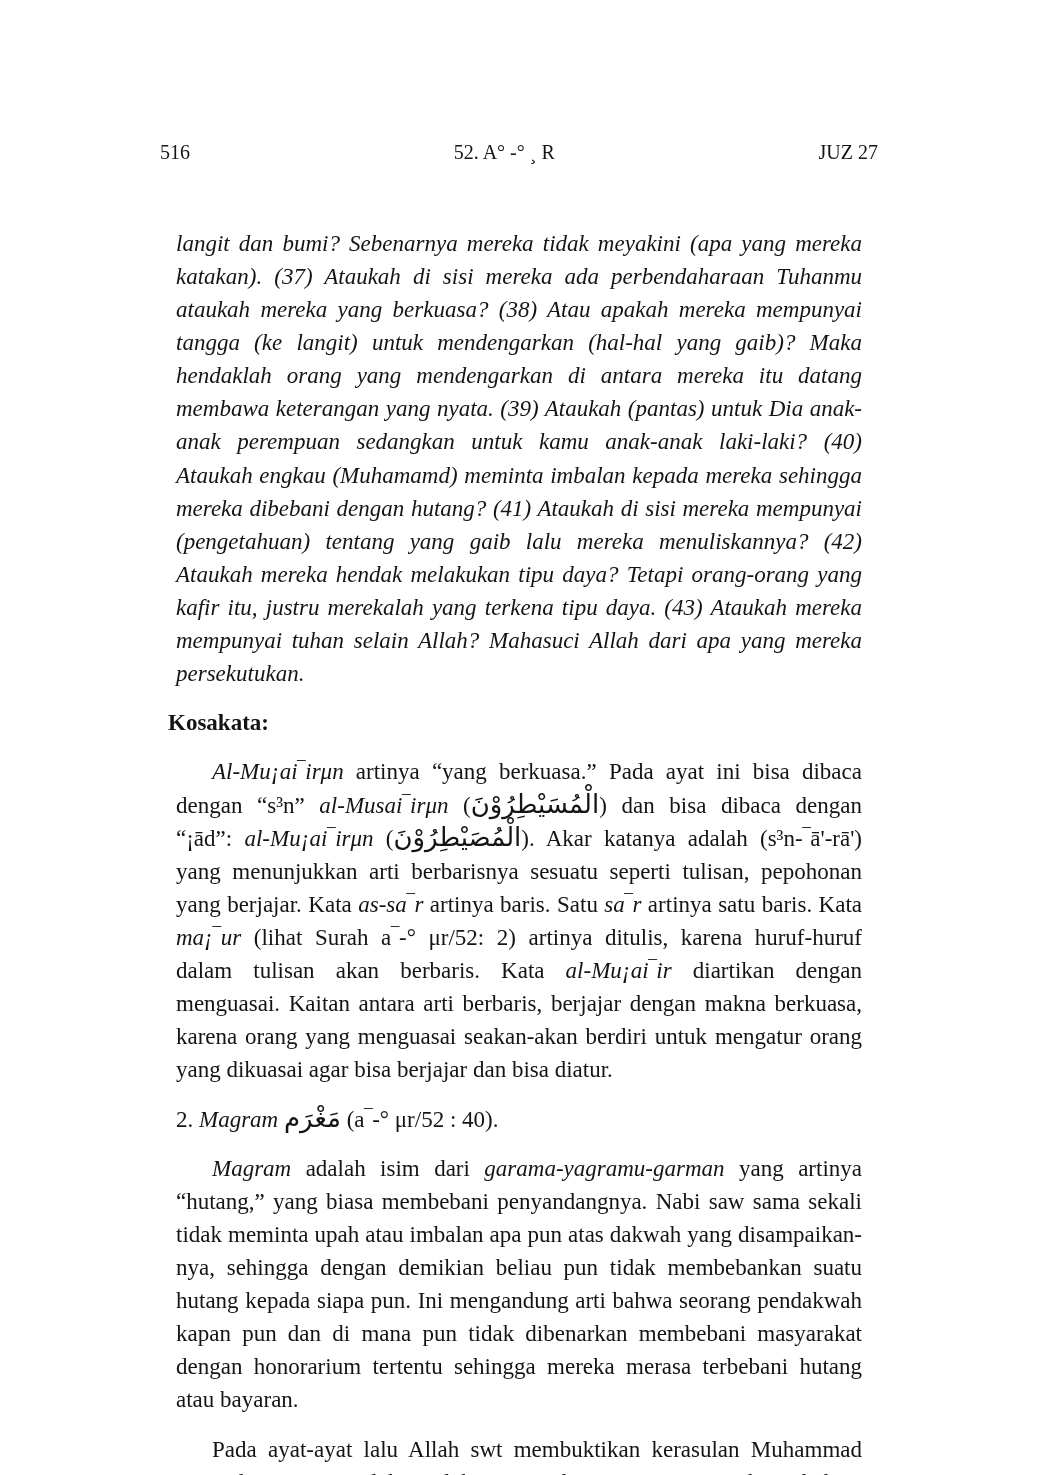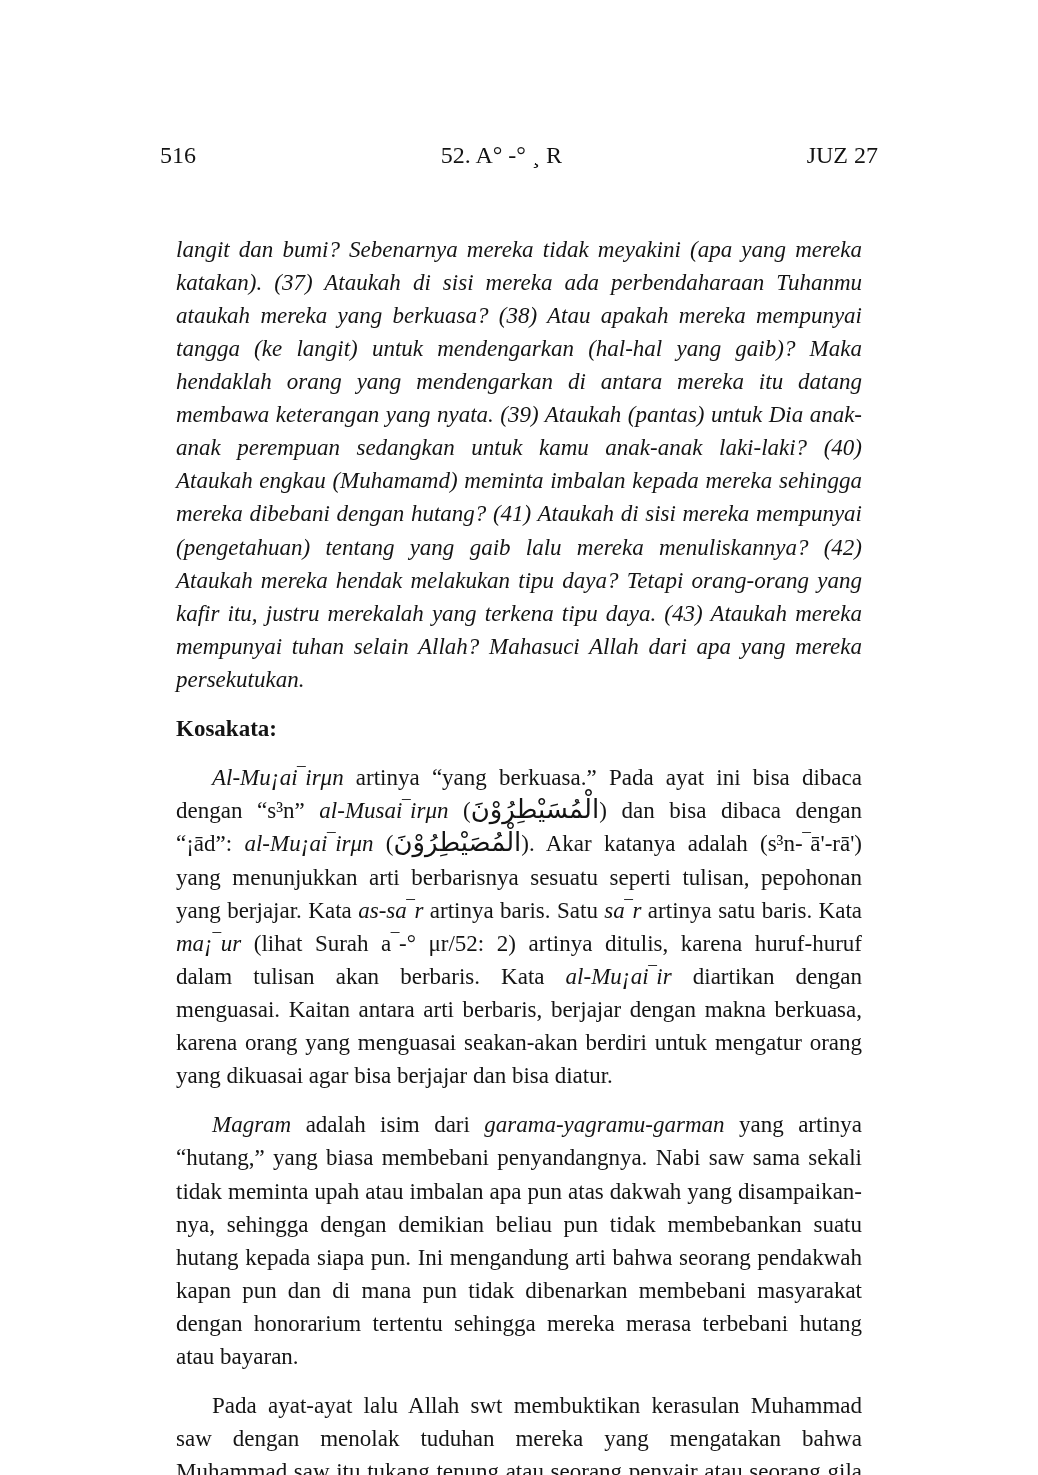--- a/index.html
+++ b/index.html
@@ -17,37 +17,37 @@
     padding: 138px 160px 0 160px;
     font-family: "Liberation Serif", serif;
     font-size: 23px;
     line-height: 1.44;
     overflow: hidden;
   }
   .page-header {
     display: flex;
     justify-content: space-between;
     align-items: baseline;
-    font-size: 24px;
+    font-size: 20px;
     margin-bottom: 60px;
   }
   .page-header .center { text-align: left; }
   .page-header .right  { text-align: right; }
   p.block {
     margin: 16px;
     text-align: justify;
   }
   p.verse {
     font-style: italic;
   }
   p.indent { text-indent: 36px; }
   h2.section-heading {
     font-size: 23px;
     font-weight: bold;
-    margin: 16px;
+    margin: 8px;
     text-align: left;
   }
   .mt-kosakata   { margin-top: 32px; margin-bottom: 6px; }
   .mt-item       { margin-top: 8px;  margin-bottom: 8px; text-align: left; }
   .mt-item2      { margin-top: 18px; margin-bottom: 12px; text-align: left; }
   .mt-munasabah  { margin-top: 36px; margin-bottom: 2px; }
   
   .s-n  { font-style: normal; }
   .s-i  { font-style: italic; }
   .s-ar {
@@ -70,19 +70,20 @@
     <span class="right">JUZ 27</span>
   </header>
 
   <p class="block verse"><span class="s-i">langit dan bumi? Sebenarnya mereka tidak meyakini (apa yang mereka katakan). (37) Ataukah di sisi mereka ada perbendaharaan Tuhanmu ataukah mereka yang berkuasa? (38) Atau apakah mereka mempunyai tangga (ke langit) untuk mendengarkan (hal-hal yang gaib)? Maka hendaklah orang yang mendengarkan di antara mereka itu datang membawa keterangan yang nyata. (39) Ataukah (pantas) untuk Dia anak-anak perempuan sedangkan untuk kamu anak-anak laki-laki? (40) Ataukah engkau (Muhamamd) meminta imbalan kepada mereka sehingga mereka dibebani dengan hutang? (41) Ataukah di sisi mereka mempunyai (pengetahuan) tentang yang gaib lalu mereka menuliskannya? (42) Ataukah mereka hendak melakukan tipu daya? Tetapi orang-orang yang kafir itu, justru merekalah yang terkena tipu daya. (43) Ataukah mereka mempunyai tuhan selain Allah? Mahasuci Allah dari apa yang mereka persekutukan.</span></p>
 
   <h2 class="section-heading mt-kosakata">Kosakata:</h2>
 
 
   <p class="block indent"><span class="s-i">Al-Mu¡ai‾irμn</span><span class="s-n"> artinya “yang berkuasa.” Pada ayat ini bisa dibaca dengan “s³n” </span><span class="s-i">al-Musai‾irμn</span><span class="s-n"> (</span><span class="s-ar">الْمُسَيْطِرُوْنَ</span><span class="s-n">) dan bisa dibaca dengan “¡ād”: </span><span class="s-i">al-Mu¡ai‾irμn</span><span class="s-n"> (</span><span class="s-ar">الْمُصَيْطِرُوْنَ</span><span class="s-n">). Akar katanya adalah (s³n-‾ā'-rā') yang menunjukkan arti berbarisnya sesuatu seperti tulisan, pepohonan yang berjajar. Kata </span><span class="s-i">as-sa‾r</span><span class="s-n"> artinya baris. Satu </span><span class="s-i">sa‾r</span><span class="s-n"> artinya satu baris. Kata </span><span class="s-i">ma¡‾ur</span><span class="s-n"> (lihat Surah a‾-° μr/52: 2) artinya ditulis, karena huruf-huruf dalam tulisan akan berbaris. Kata </span><span class="s-i">al-Mu¡ai‾ir</span><span class="s-n"> diartikan dengan menguasai. Kaitan antara arti berbaris, berjajar dengan makna berkuasa, karena orang yang menguasai seakan-akan berdiri untuk mengatur orang yang dikuasai agar bisa berjajar dan bisa diatur.</span></p>
 
+  <p class="block mt-item2"><span class="s-n">2.  </span><span class="s-i">Magram</span><span class="s-n"> </span><span class="s-ar">مَغْرَم</span><span class="s-n"> (a‾-° μr/52 : 40).</span></p>
 
   <p class="block indent"><span class="s-i">Magram</span><span class="s-n"> adalah isim dari </span><span class="s-i">garama-yagramu-garman</span><span class="s-n"> yang artinya “hutang,” yang biasa membebani penyandangnya. Nabi saw sama sekali tidak meminta upah atau imbalan apa pun atas dakwah yang disampaikan-nya, sehingga dengan demikian beliau pun tidak membebankan suatu hutang kepada siapa pun. Ini mengandung arti bahwa seorang pendakwah kapan pun dan di mana pun tidak dibenarkan membebani masyarakat dengan honorarium tertentu sehingga mereka merasa terbebani hutang atau bayaran.</span></p>
 
 
   <p class="block indent"><span class="s-n">Pada ayat-ayat lalu Allah swt membuktikan kerasulan Muhammad saw dengan menolak tuduhan mereka yang mengatakan bahwa Muhammad saw itu tukang tenung atau seorang penyair atau seorang gila dan Allah memerintahkan Nabi Muhammad saw untuk tetap memberikan peringatan kepada manusia, memberikan kabar gembira. Pada ayat berikut ini Allah</span></p>
 
 </div>
 
 </body></html>

